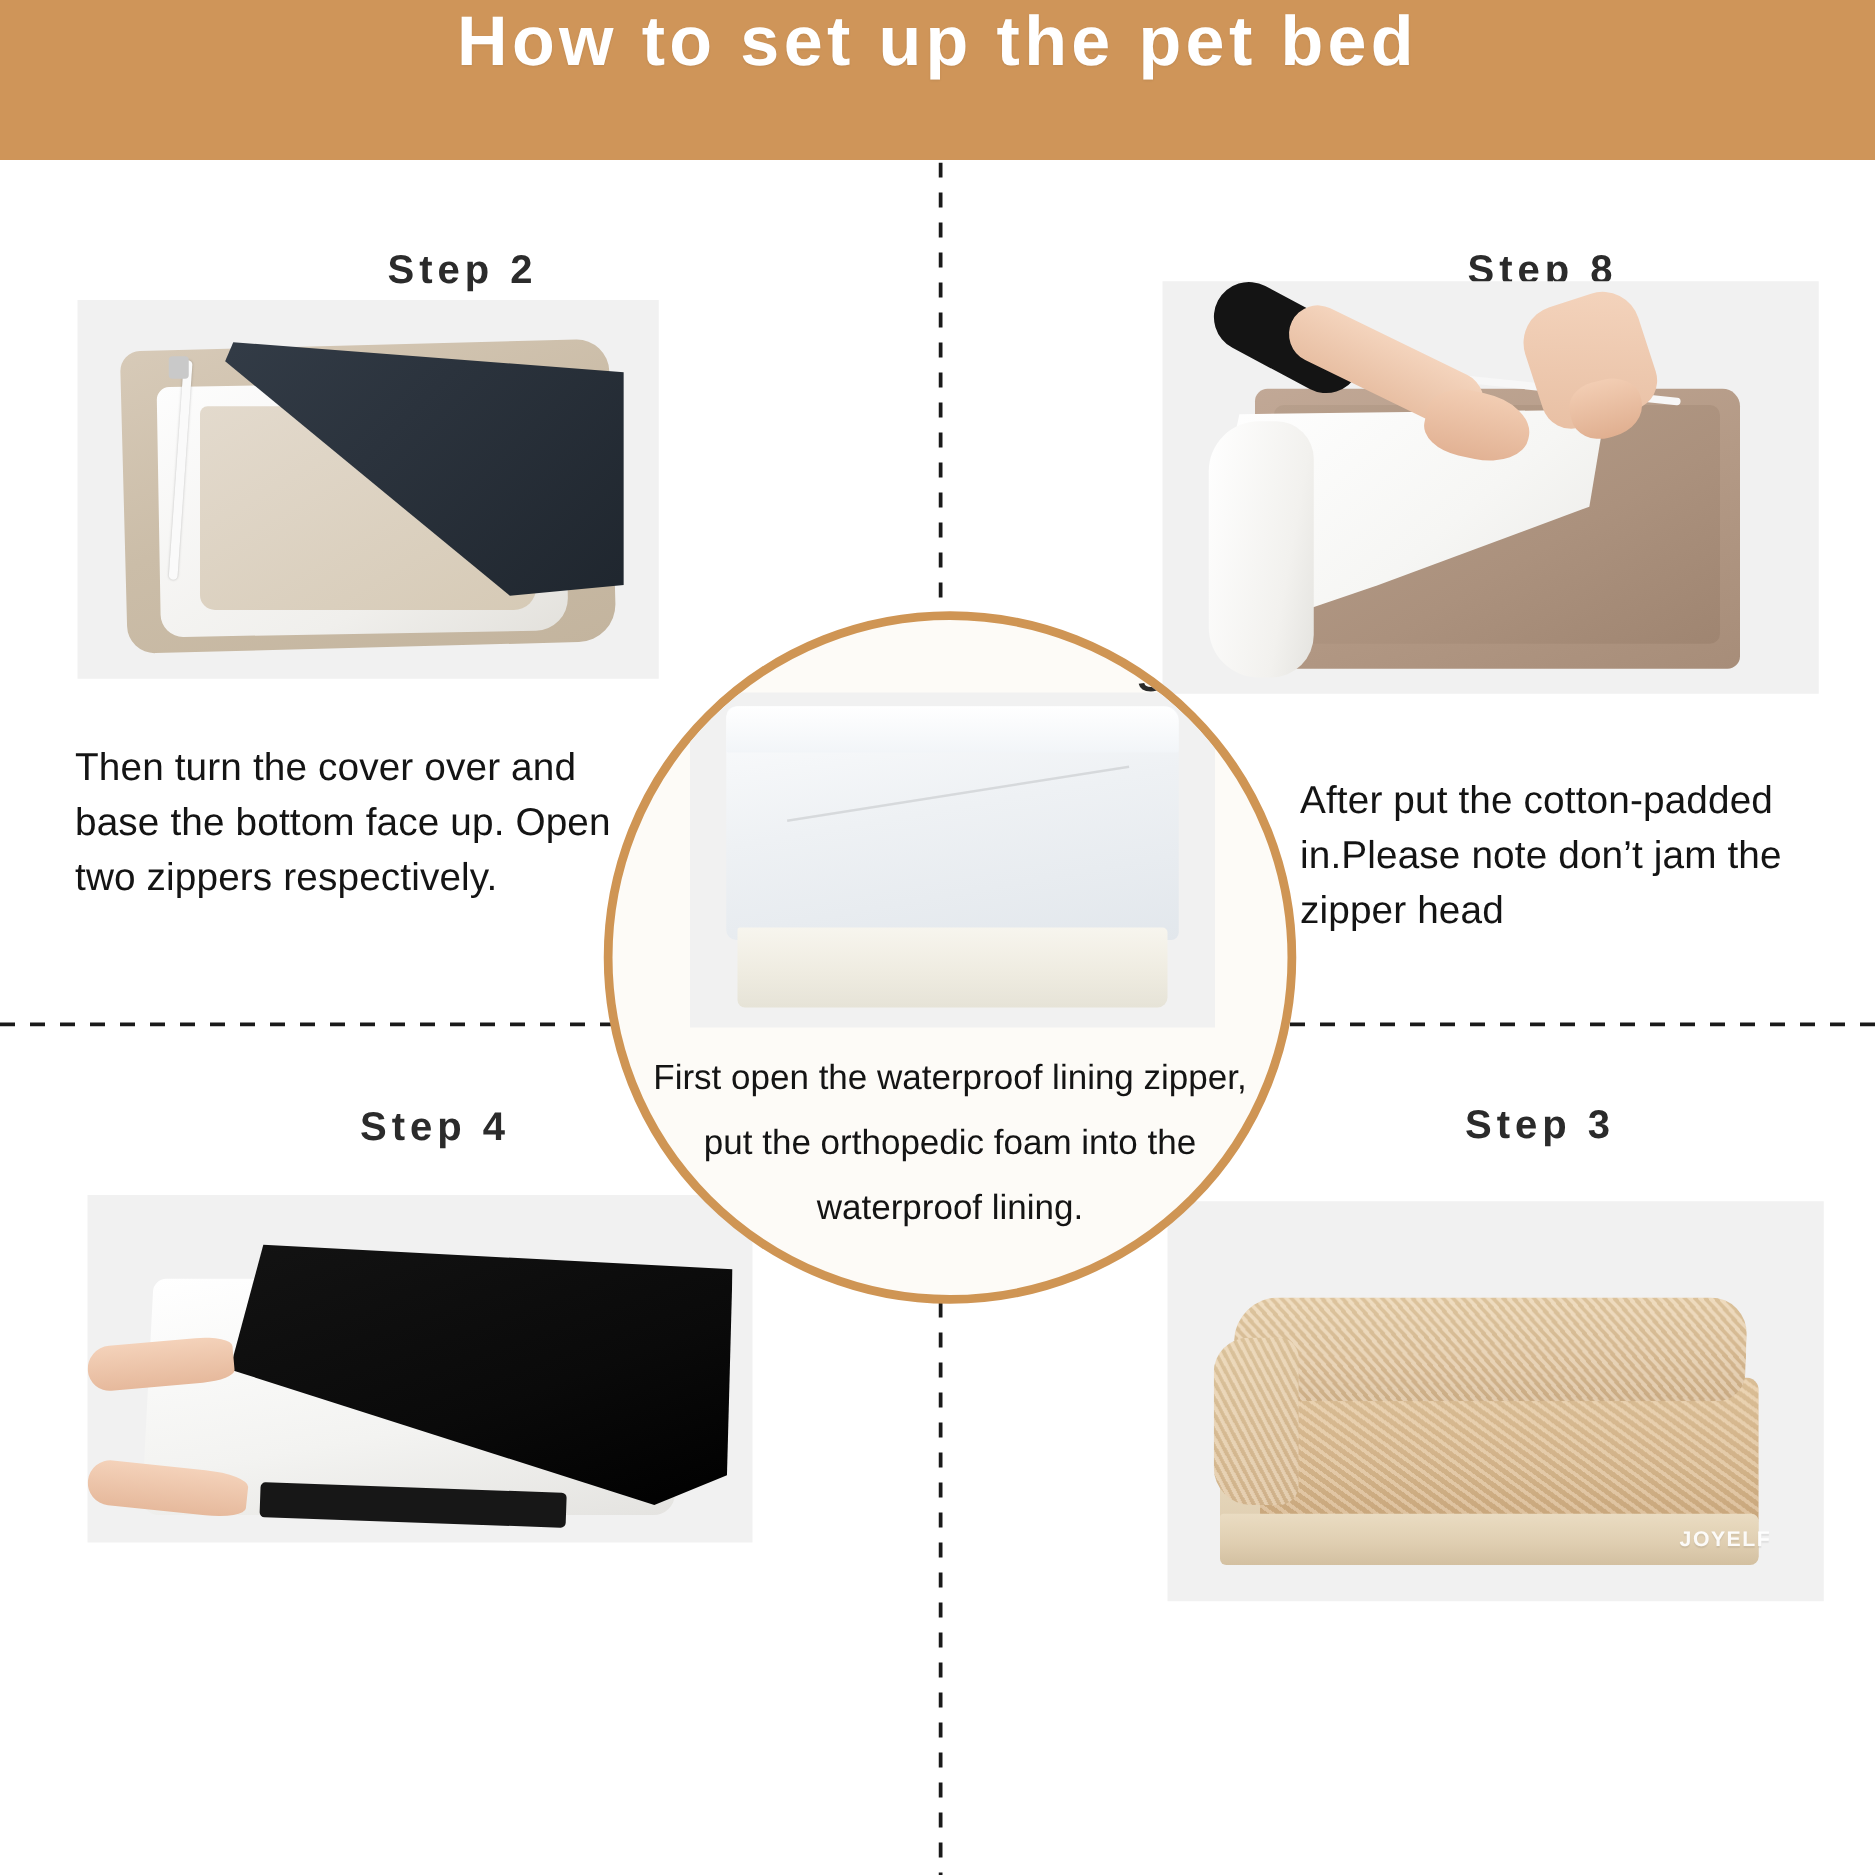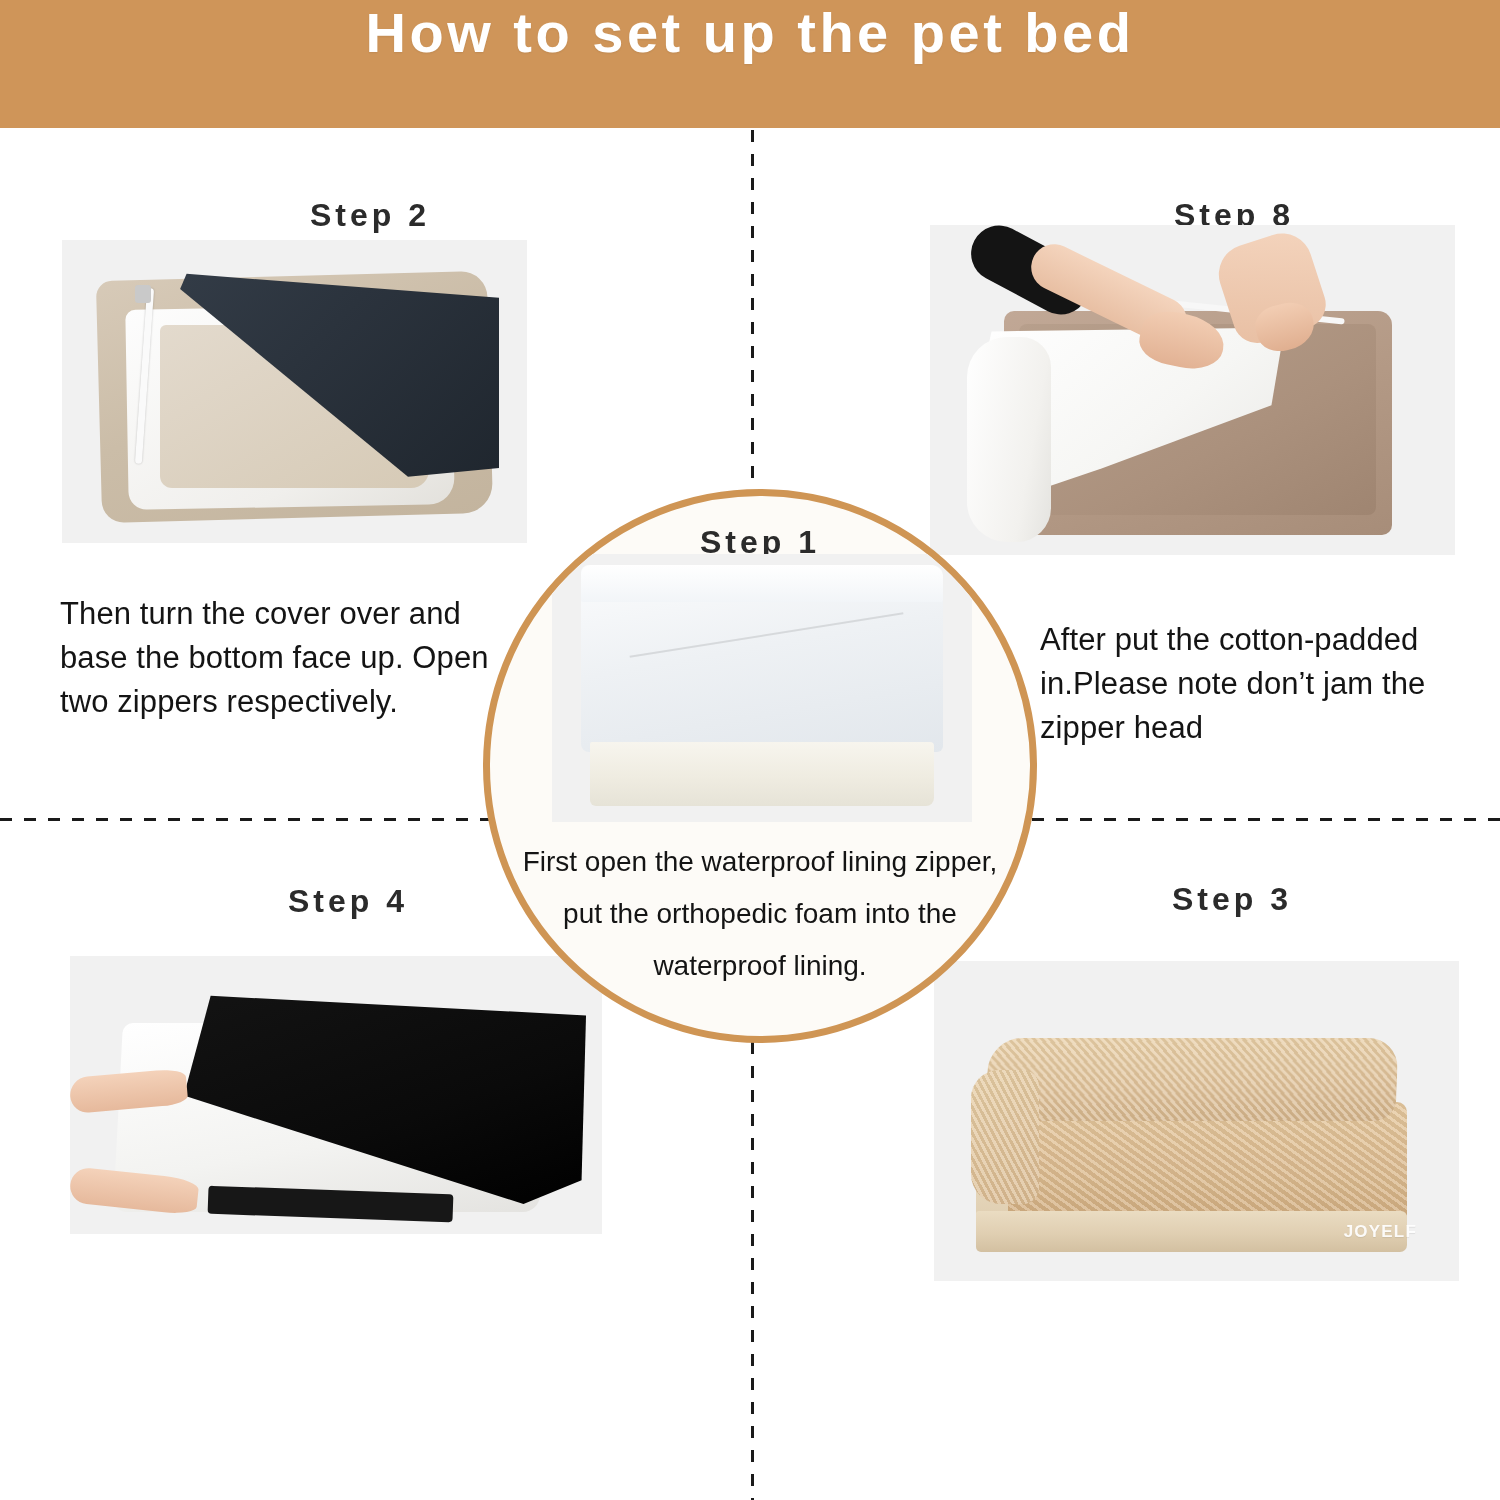--- a/index.html
+++ b/index.html
@@ -119,21 +119,21 @@
     border-radius: 50%;
     background: #fdfbf7;
     border: 7px solid #cf9554;
     overflow: hidden;
     z-index: 10;
   }
   #step1-label {
     position: absolute;
     left: 0; top: 28px;
     width: 540px;
-    text-align: center;
+    text-align: right;
     font-size: 32px;
     font-weight: bold;
     color: #2b2b2b;
     letter-spacing: 4px;
   }
   #step1-photo {
     position: absolute;
     left: 62px; top: 58px;
     width: 420px; height: 268px;
   }

